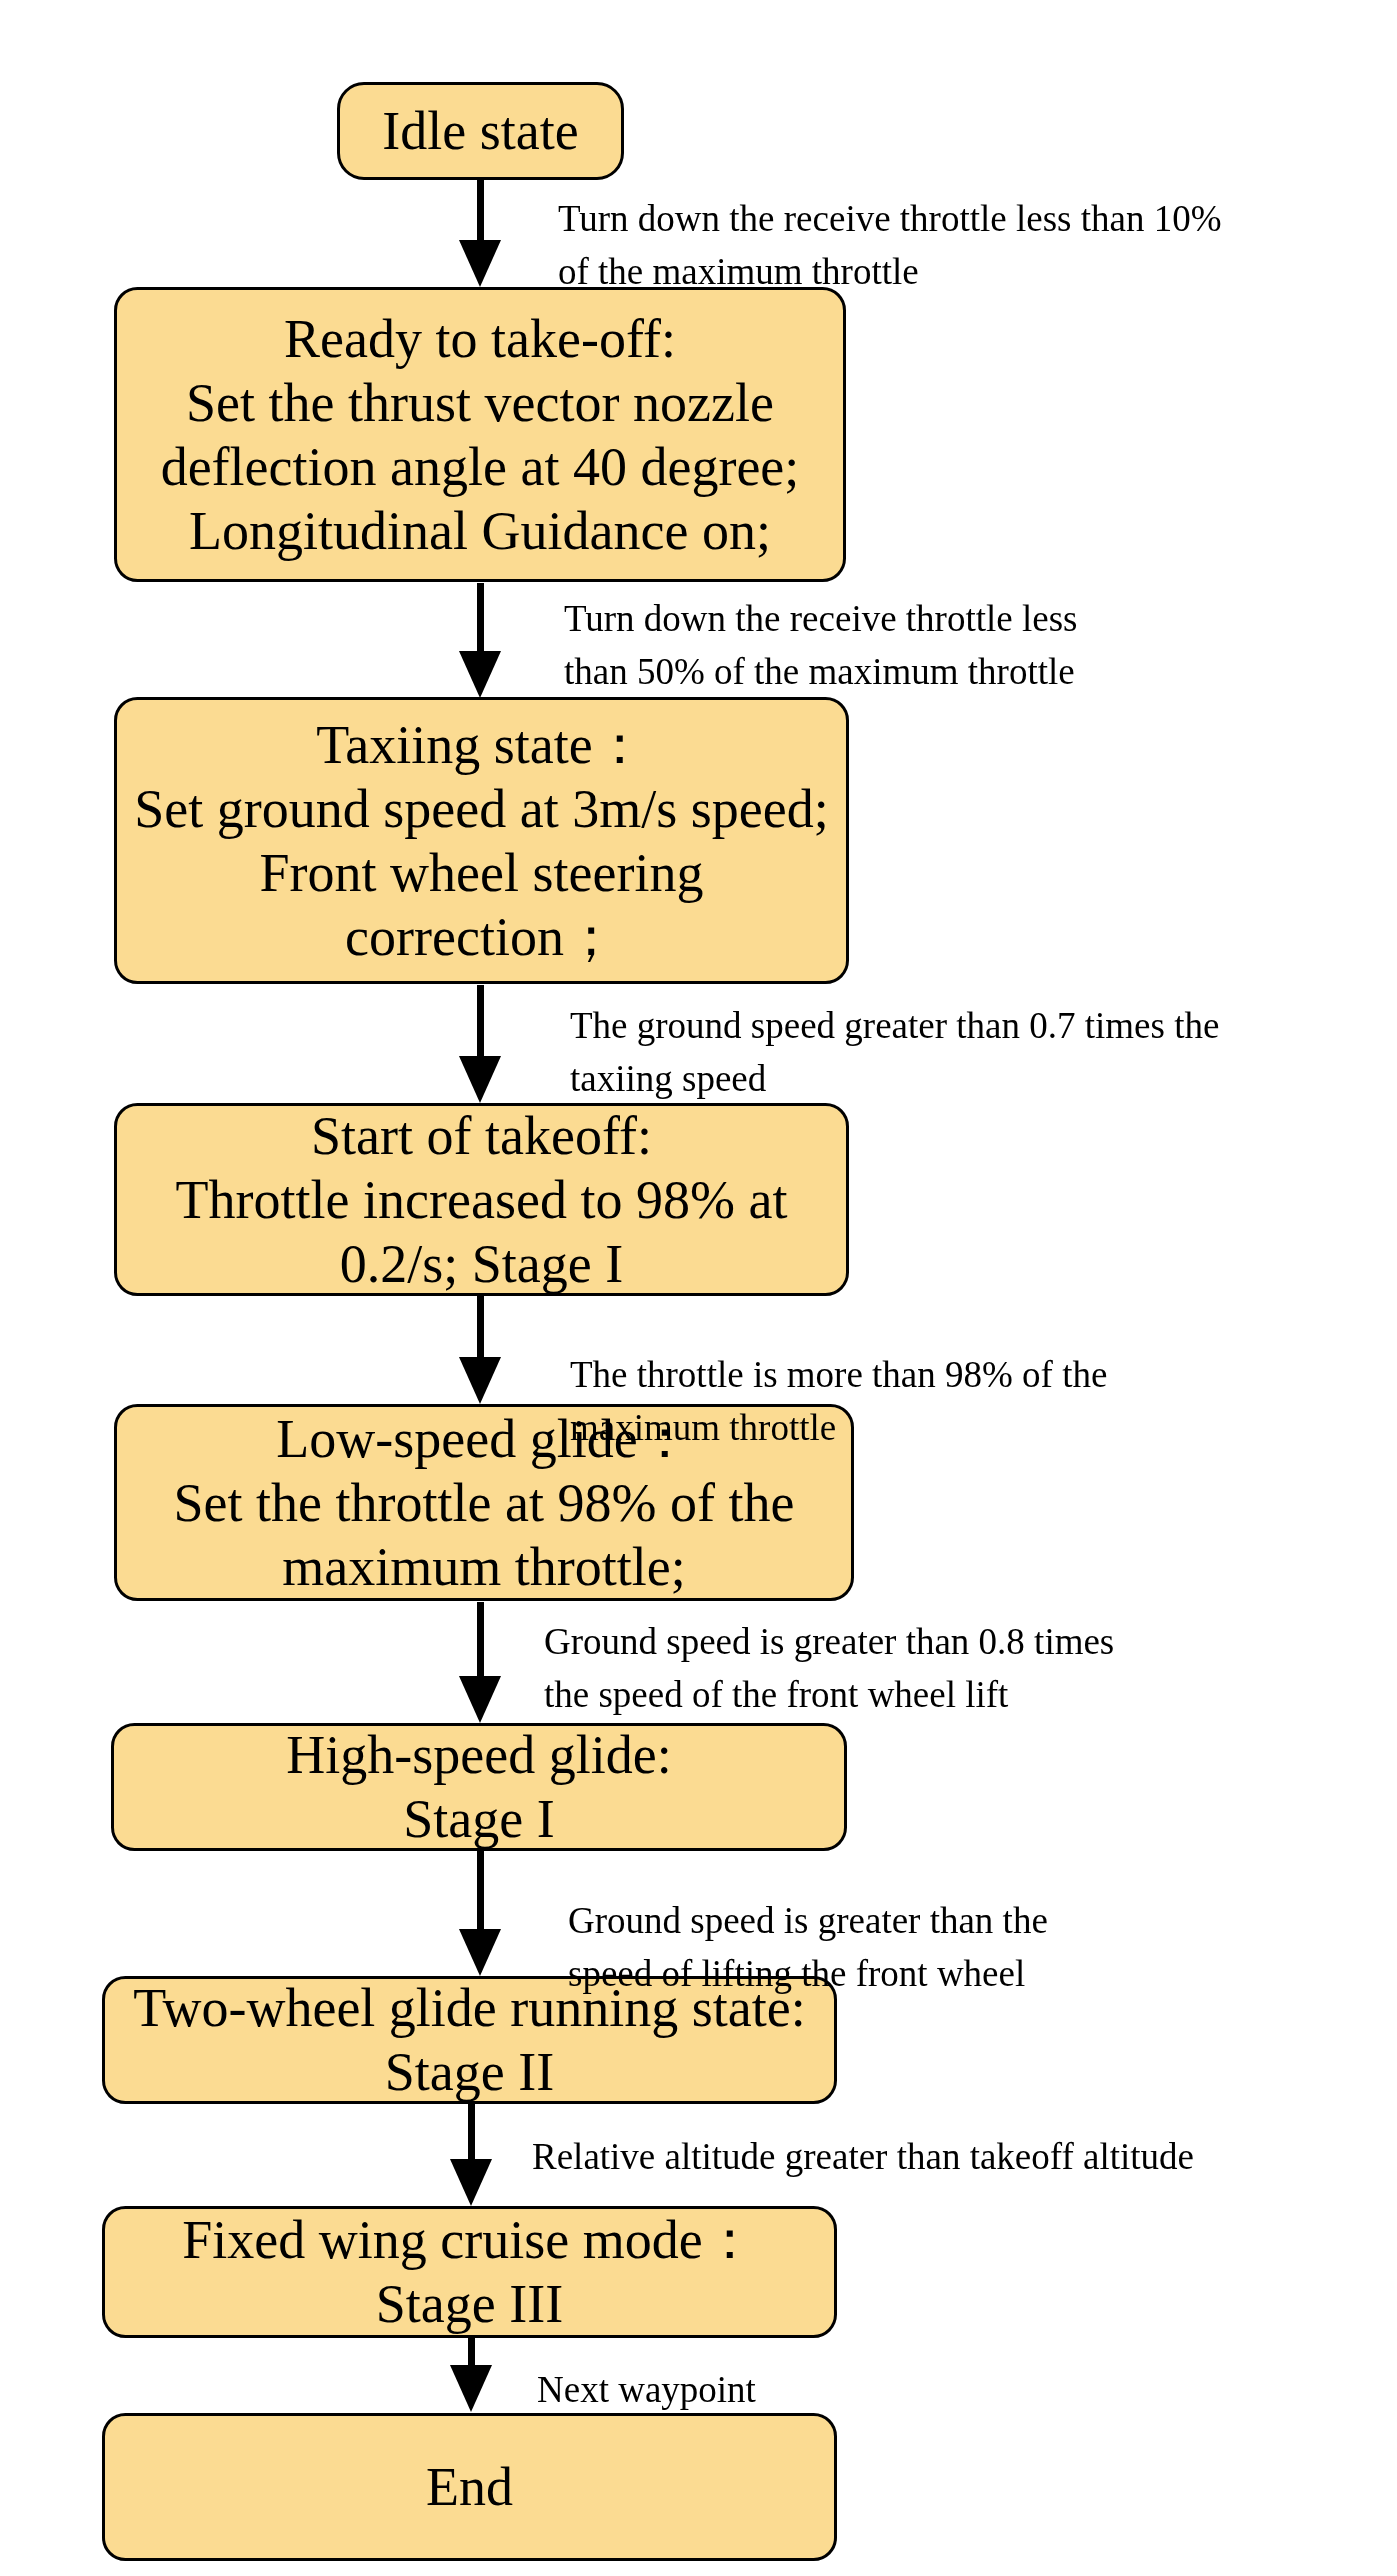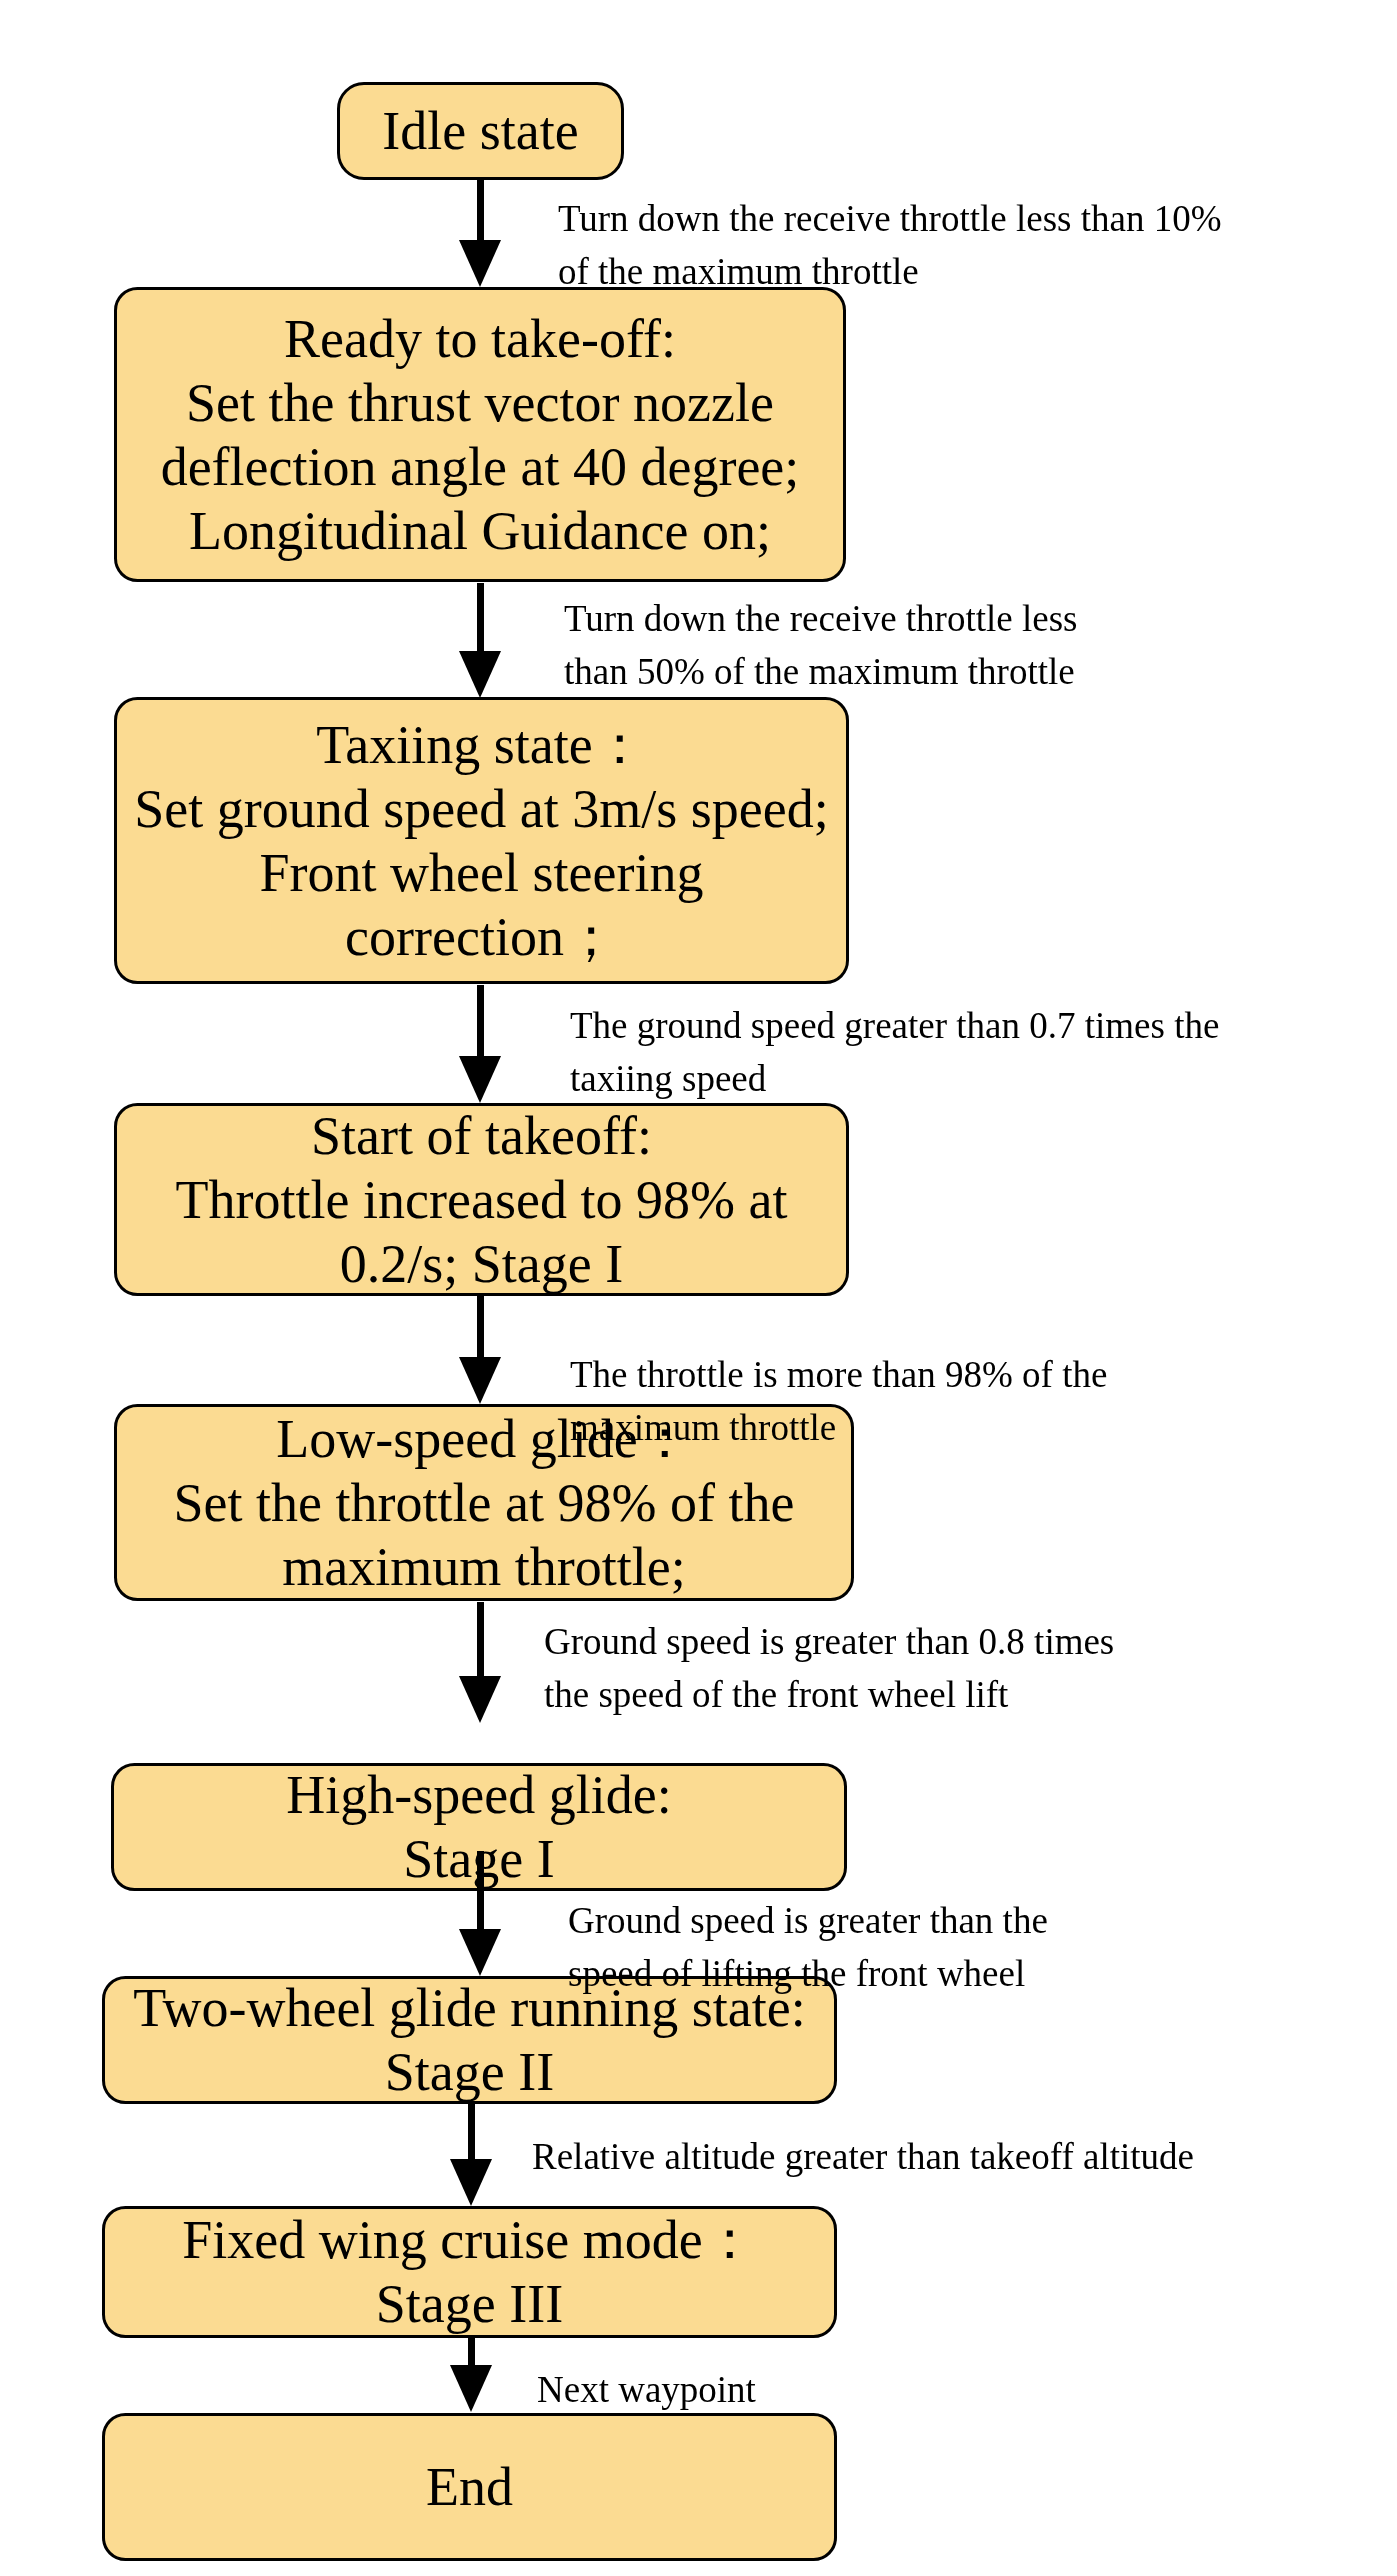--- a/index.html
+++ b/index.html
@@ -24,21 +24,21 @@
     text-align:center;
     font-size:54px;
     line-height:64px;
     white-space:pre-line;
   }
   .n1{left:337px;top:82px;width:287px;height:98px;border-radius:27px;}
   .n2{left:114px;top:287px;width:732px;height:295px;}
   .n3{left:114px;top:697px;width:735px;height:287px;}
   .n4{left:114px;top:1103px;width:735px;height:193px;}
   .n5{left:114px;top:1404px;width:740px;height:197px;}
-  .n6{left:111px;top:1723px;width:736px;height:128px;margin-top:40px;}
+  .n6{left:111px;top:1723px;width:736px;height:128px;}
   .n7{left:102px;top:1976px;width:735px;height:128px;}
   .n8{left:102px;top:2206px;width:735px;height:132px;}
   .n9{left:102px;top:2413px;width:735px;height:148px;}
 
   .arrow{position:absolute;width:43px;}
   .arrow .shaft{
     position:absolute;
     left:17.5px;top:0;
     width:7.8px;
     height:calc(100% - 45px);

